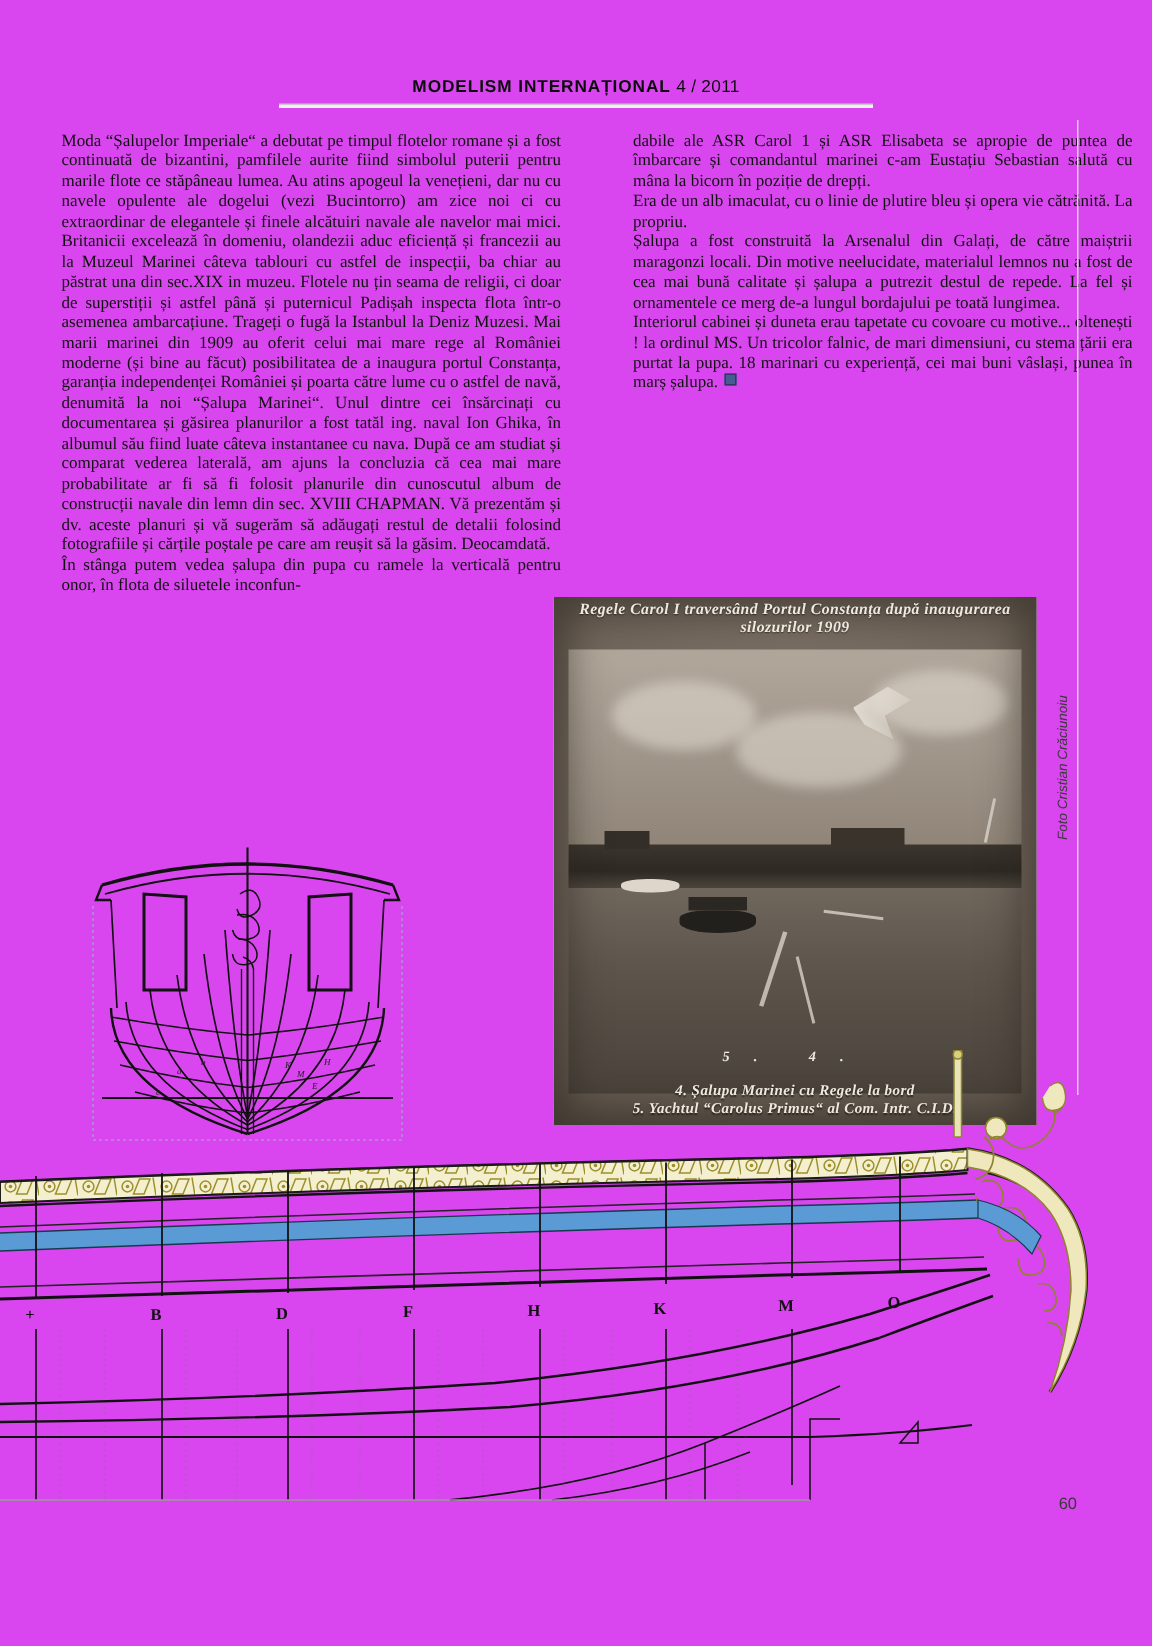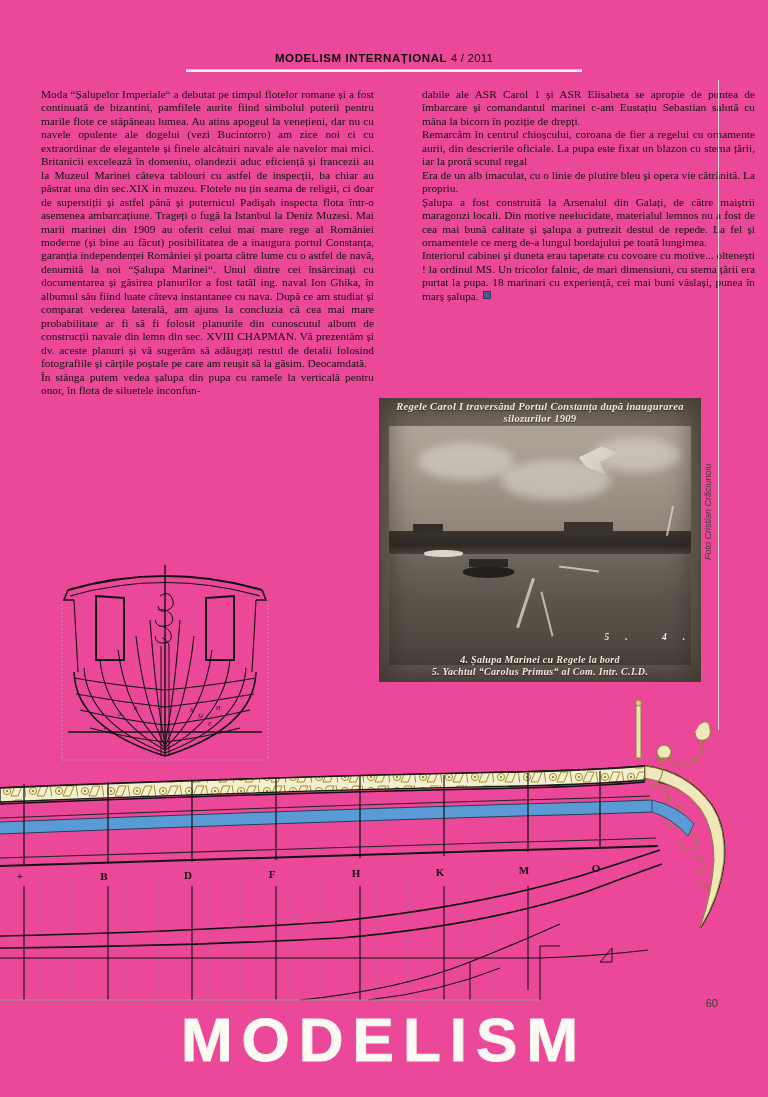--- a/index.html
+++ b/index.html
@@ -1,20 +1,20 @@
 <!DOCTYPE html>
 <html><head>
 <meta charset="utf-8">
 <style>
   html,body{margin:0;padding:0;background:#ffffff;}
   body{
     width:768px;height:1097px;position:relative;overflow:hidden;
     font-family:"Liberation Serif", serif;color:#111;
   }
-  .page{position:absolute;inset:0;background:#ec4899;}
+  .page{position:absolute;inset:0;background:#d946ef;}
 
   
   .header{
     position:absolute;left:0;right:0;top:48px;height:34px;
   }
   .header-inner{
     position:absolute;left:186px;width:396px;top:0;
     text-align:center;
   }
   .header-title{
@@ -38,21 +38,21 @@
   .col-left{left:41px;}
   .col-right{left:378px;margin-left:44px;}
   .col p{margin:0;}
   .endmark{
     display:inline-block;width:6px;height:6px;margin-left:4px;
     background:#4a5a93;border:1px solid #2d3a66;vertical-align:1px;
   }
 
   
   .photo-wrap{
-    position:absolute;left:379px;top:398px;width:322px;height:284px;
+    position:absolute;left:369px;top:398px;width:322px;height:352px;
     background:#fbfaf8;
   }
   .photo{
     position:absolute;inset:0;
     background:
       radial-gradient(ellipse 120% 90% at 50% 40%, #8c7f74 0%, #6d6258 55%, #51483f 100%);
     overflow:hidden;
   }
   
   .ph-sky{
@@ -112,21 +112,21 @@
     font-family:"Liberation Serif", serif;
     font-style:italic;font-weight:bold;
     color:#efe9df;text-shadow:0 1px 1px rgba(0,0,0,.55);
     text-align:center;line-height:1.18;
     letter-spacing:.3px;
   }
   .ph-cap-top{top:3px;font-size:10.5px;}
   .ph-cap-bottom{bottom:4px;font-size:10px;}
   .ph-cap-nums{position:absolute;bottom:40px;left:0;right:0;
     font-family:"Liberation Serif",serif;font-style:italic;font-weight:bold;
-    font-size:9.5px;color:#efe9df;text-align:right;letter-spacing:16px;}
+    font-size:9.5px;color:#efe9df;text-align:center;letter-spacing:16px;}
 
   .photo-credit{
     position:absolute;left:703px;top:560px;
     font-family:"Liberation Sans", sans-serif;
     font-size:9px;font-style:italic;color:#3a3a3a;
     white-space:nowrap;
     transform:rotate(-90deg);transform-origin:0 0;
   }
   .right-rule{
     position:absolute;left:718px;top:80px;width:1px;height:650px;
@@ -171,21 +171,20 @@
     <div class="header-rule"></div>
   </div>
 
   <div class="col col-left">
     <p>Moda “Șalupelor Imperiale“ a debutat pe timpul flotelor romane și a fost continuată de bizantini, pamfilele aurite fiind simbolul puterii pentru marile flote ce stăpâneau lumea. Au atins apogeul la venețieni, dar nu cu navele opulente ale dogelui (vezi Bucintorro) am zice noi ci cu extraordinar de elegantele și finele alcătuiri navale ale navelor mai mici. Britanicii excelează în domeniu, olandezii aduc eficiență și francezii au la Muzeul Marinei câteva tablouri cu astfel de inspecții, ba chiar au păstrat una din sec.XIX in muzeu.  Flotele nu țin seama de religii, ci doar de superstiții și astfel până și puternicul Padișah inspecta flota într-o asemenea ambarcațiune. Trageți o fugă la Istanbul la Deniz Muzesi. Mai marii marinei din 1909 au oferit celui mai mare rege al României moderne (și bine au făcut) posibilitatea de a inaugura portul Constanța, garanția independenței României și poarta către lume cu o astfel de navă, denumită la noi “Șalupa Marinei“. Unul dintre cei însărcinați cu documentarea și găsirea planurilor a fost tatăl ing. naval Ion Ghika, în albumul său fiind luate câteva instantanee cu nava. După ce am studiat și comparat vederea laterală, am ajuns la concluzia că cea mai mare probabilitate ar fi să fi folosit planurile din cunoscutul album de construcții navale din lemn din sec. XVIII CHAPMAN. Vă prezentăm și dv. aceste planuri și vă sugerăm să adăugați restul de detalii folosind fotografiile și cărțile poștale pe care am reușit să la găsim. Deocamdată.</p>
     <p>În stânga putem vedea șalupa din pupa cu ramele la verticală pentru onor, în flota de siluetele inconfun-</p>
   </div>
 
   <div class="col col-right">
     <p>dabile ale ASR Carol 1 și ASR Elisabeta se apropie de puntea de îmbarcare și comandantul marinei c-am Eustațiu Sebastian salută cu mâna la bicorn în poziție de drepți.</p>
-    <p>Remarcăm în centrul chioșcului, coroana de fier a regelui cu ornamente aurii, din descrierile oficiale. La pupa este fixat un blazon cu stema țării, iar la proră scutul regal</p>
     <p>Era de un alb imaculat, cu o linie de plutire bleu și opera vie cătrănită. La propriu.</p>
     <p>Șalupa a fost construită la Arsenalul din Galați, de către maiștrii maragonzi locali. Din motive neelucidate, materialul lemnos nu a fost de cea mai bună calitate și șalupa a putrezit destul de repede. La fel și ornamentele ce merg de-a lungul bordajului pe toată lungimea.</p>
     <p><span>Interiorul cabinei și duneta erau tapetate cu covoare cu motive... oltenești ! la ordinul MS. Un tricolor falnic, de mari dimensiuni, cu stema țării era purtat la pupa. 18 marinari cu experiență, cei mai buni vâslași, punea în marș șalupa.</span><span class="endmark"></span></p>
   </div>
 
   <div class="photo-wrap">
     <div class="photo">
       <div class="ph-sky"></div>
       <div class="ph-cloud" style="left:12%;top:16%;width:30%;height:13%;"></div>
       <div class="ph-cloud" style="left:38%;top:22%;width:34%;height:14%;"></div>
@@ -376,17 +375,16 @@
 
         <path d="M700 24 q8 -6 10 4 q2 10 -6 12 q-8 2 -9 -8" fill="#efe8bd" stroke="#8e8430"></path>
       </g>
 
       <path d="M652 100 Q678 106 694 124 L688 136 Q672 118 652 112 Z" fill="#5a9bd5" stroke="#18384f" stroke-width="0.8"></path>
 
       <path d="M0 300 L540 300" stroke="#9a9a9a" stroke-width="1"></path>
     </svg>
   </div>
 
-  <div class="watermark">MODELISM</div>
 
   <div class="folio">60</div>
 
 </div>
 
 </body></html>

